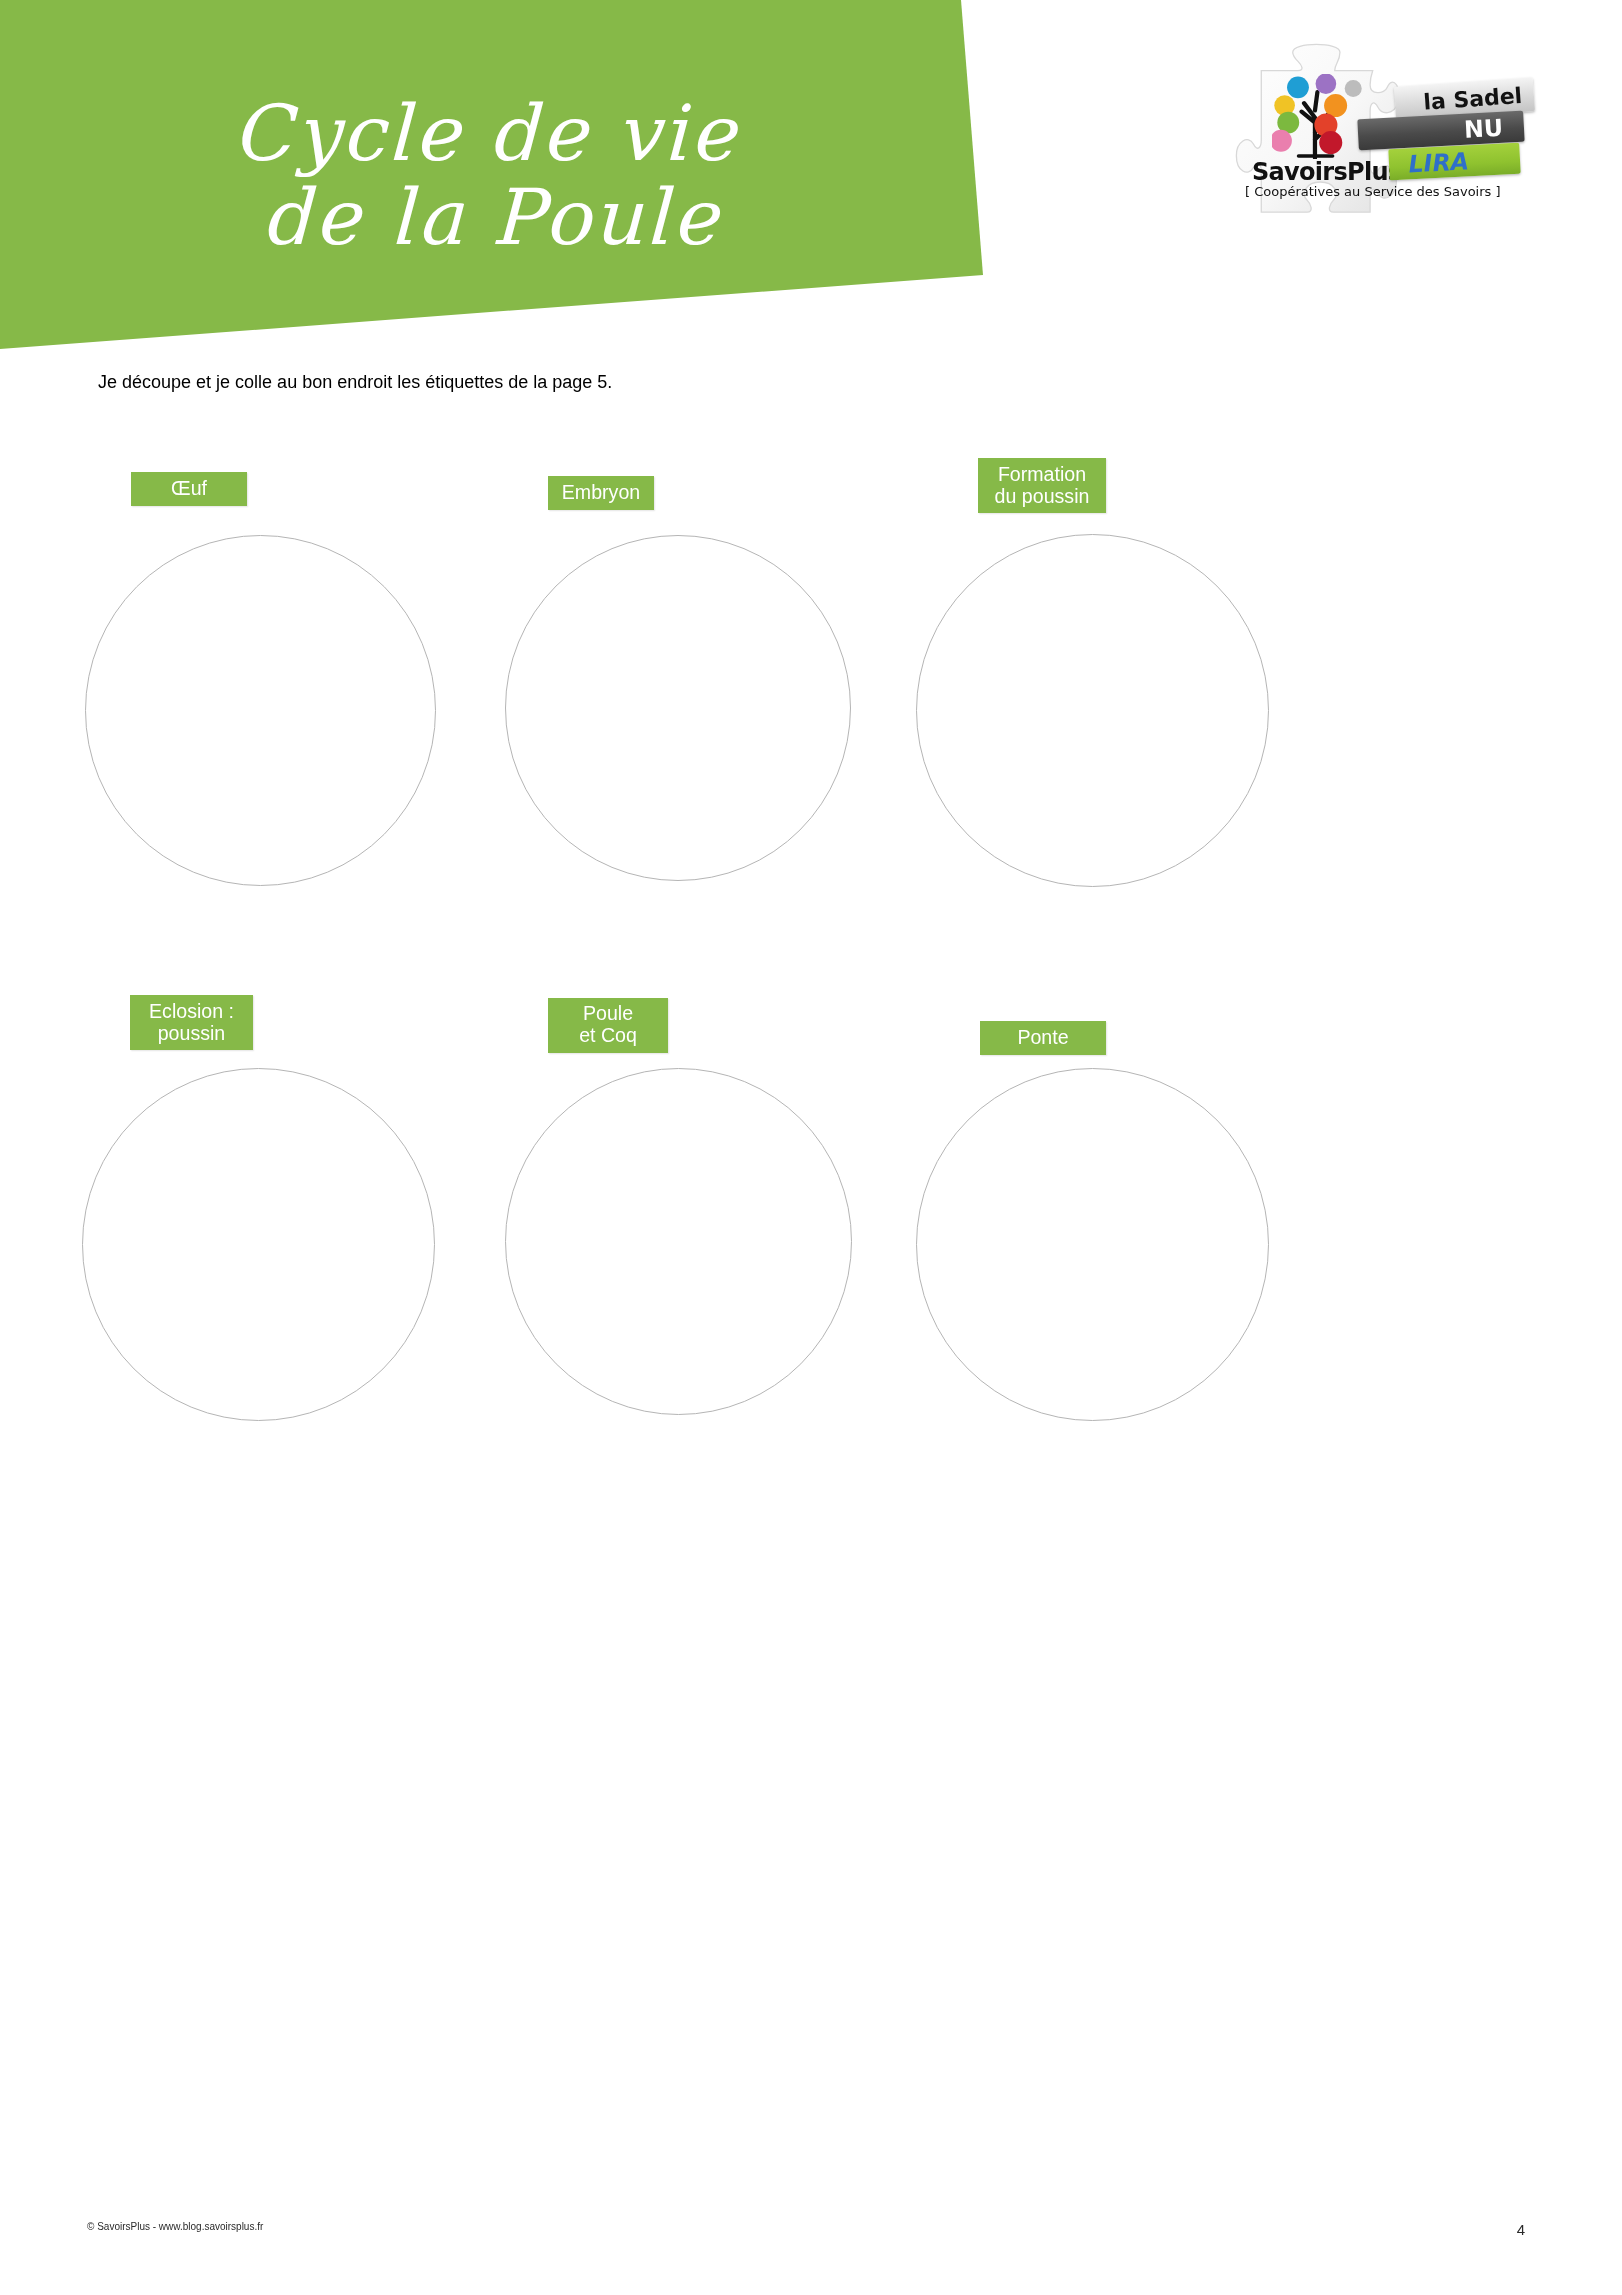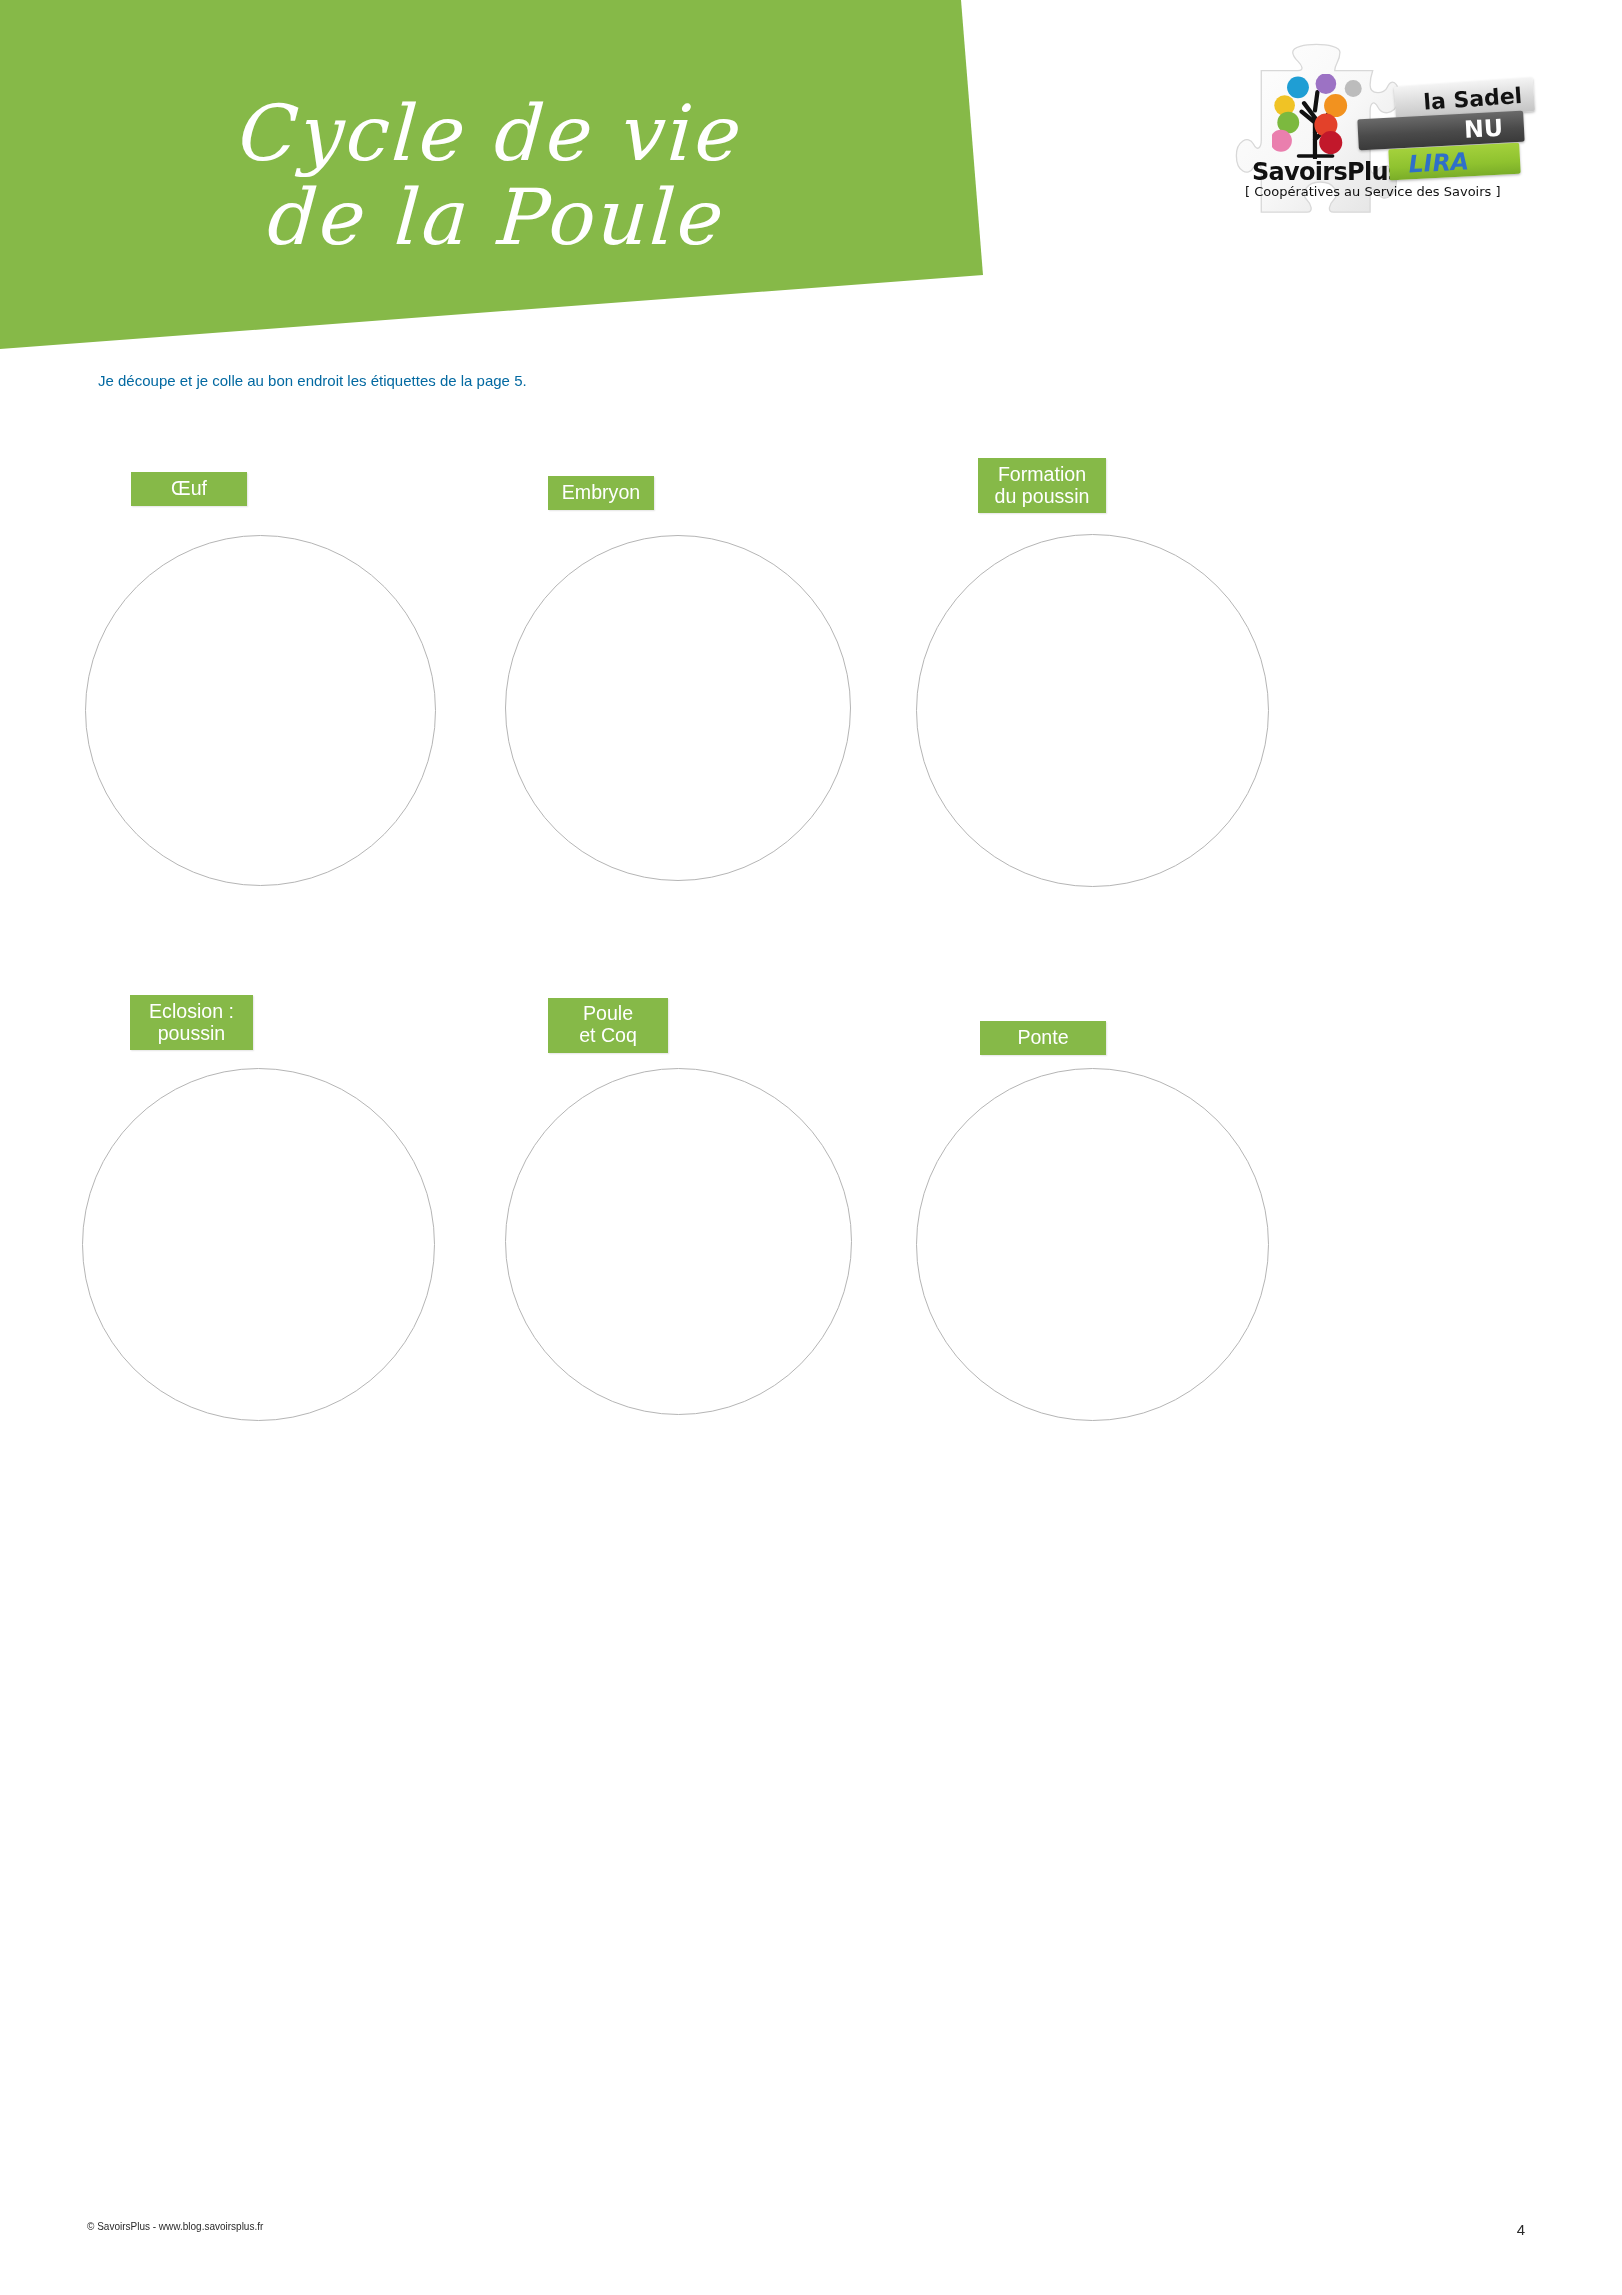--- a/index.html
+++ b/index.html
@@ -116,22 +116,22 @@
   }
   #ribbon-lira span{
     color:#2f6fc9; font-size:23.6px; font-style:italic;
     padding-left:19.6px; white-space:nowrap;
   }
 
   
   #instruction{
     position:absolute;
     left:98px; top:372px;
-    font-size:15px;
-    color:#0369a1;
+    font-size:18px;
+    color:#000000;
     white-space:nowrap;
   }
 
   
   #worksheet{
     position:absolute;
     left:0; top:458px;
     width:1623px;
   }
   .cycle-row{

